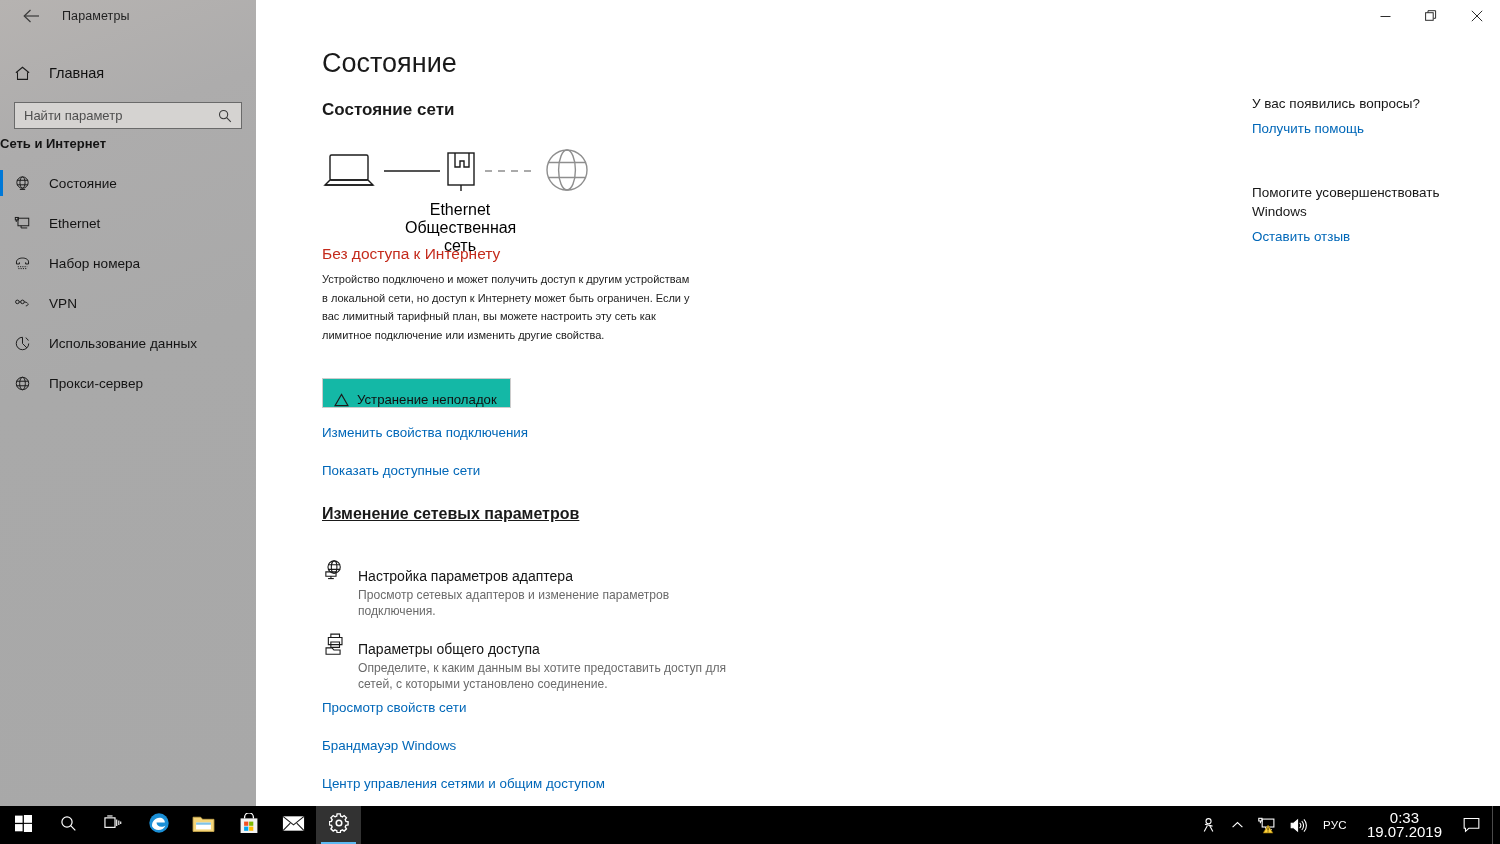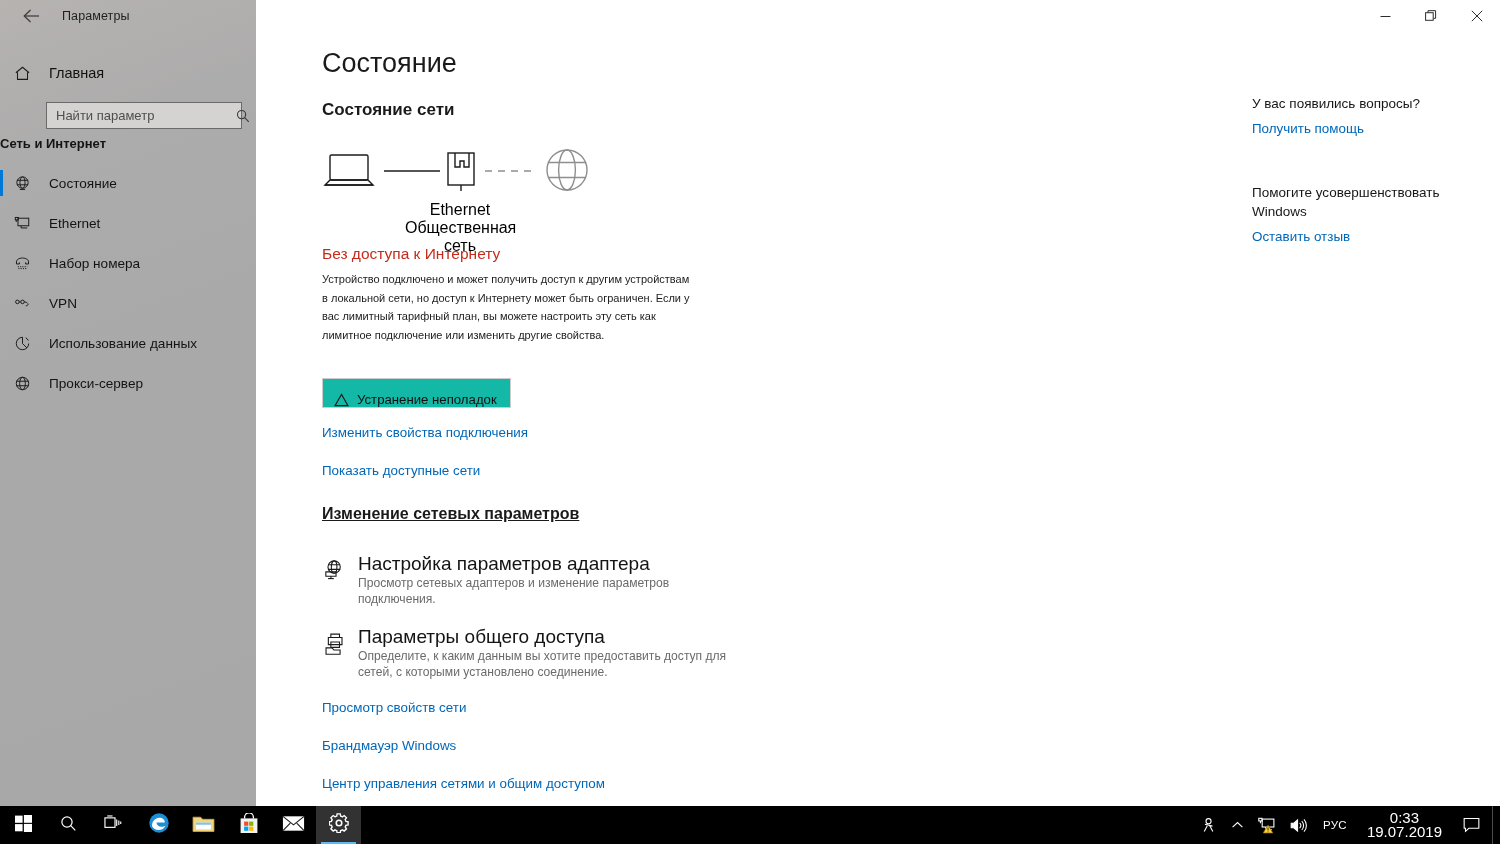--- a/index.html
+++ b/index.html
@@ -27,21 +27,21 @@
 
   .home-row {
     display:flex; align-items:center; height:40px; margin-top:21px; padding-left:14px;
   }
   .home-row .ico { width:30px; display:flex; align-items:center; color:#1b1b1b; }
   .home-row .lbl { font-size:14.5px; color:#111; margin-left:5px; }
 
   #search-wrap { padding:0 14px; margin-top:9px; }
   #search-box {
     position:relative; height:27px; background:#d5d3d1; border:1px solid #6a6a6a;
-    display:flex; align-items:center;margin-left:32px;
+    display:flex; align-items:center;
   }
   #search-input {
     flex:1; border:0; outline:0; background:transparent; height:25px;
     font-family:"Liberation Sans", sans-serif; font-size:13px; color:#2b2b2b;
     padding-left:9px;
   }
   #search-input::placeholder { color:#4e4e4e; opacity:1; }
   .search-ico { padding:0 9px 0 4px; color:#3a3a3a; display:flex; align-items:center; }
 
   #category-title {
@@ -115,21 +115,21 @@
   #link-show-nets { position:absolute; left:22px; top:463px; }
 
   #section-change-params {
     position:absolute; left:22px; top:505px;
     font-size:16px; color:#1a1a1a;text-decoration:underline;
   }
 
   .opt-row { position:absolute; left:22px; display:flex; }
   .opt-row .oico { width:36px; padding-top:3px; color:#1b1b1b; flex:0 0 36px; }
   .opt-row .otxt { padding-top:0; }
-  .opt-row .otitle { font-size:19px; color:#141414; line-height:18px; }
+  .opt-row .otitle { font-size:14px; color:#141414; line-height:18px;margin-top:12px; }
   .opt-row .odesc {
     font-size:12.1px; color:#6a6a6a; line-height:16.3px; margin-top:2px;
     max-width:370px;
   }
   #opt-adapter { top:555px; }
   #opt-sharing { top:628px; }
 
   #link-view-props { position:absolute; left:22px; top:700px; }
   #link-firewall   { position:absolute; left:22px; top:738px; }
   #link-netcenter  { position:absolute; left:22px; top:776px; }

